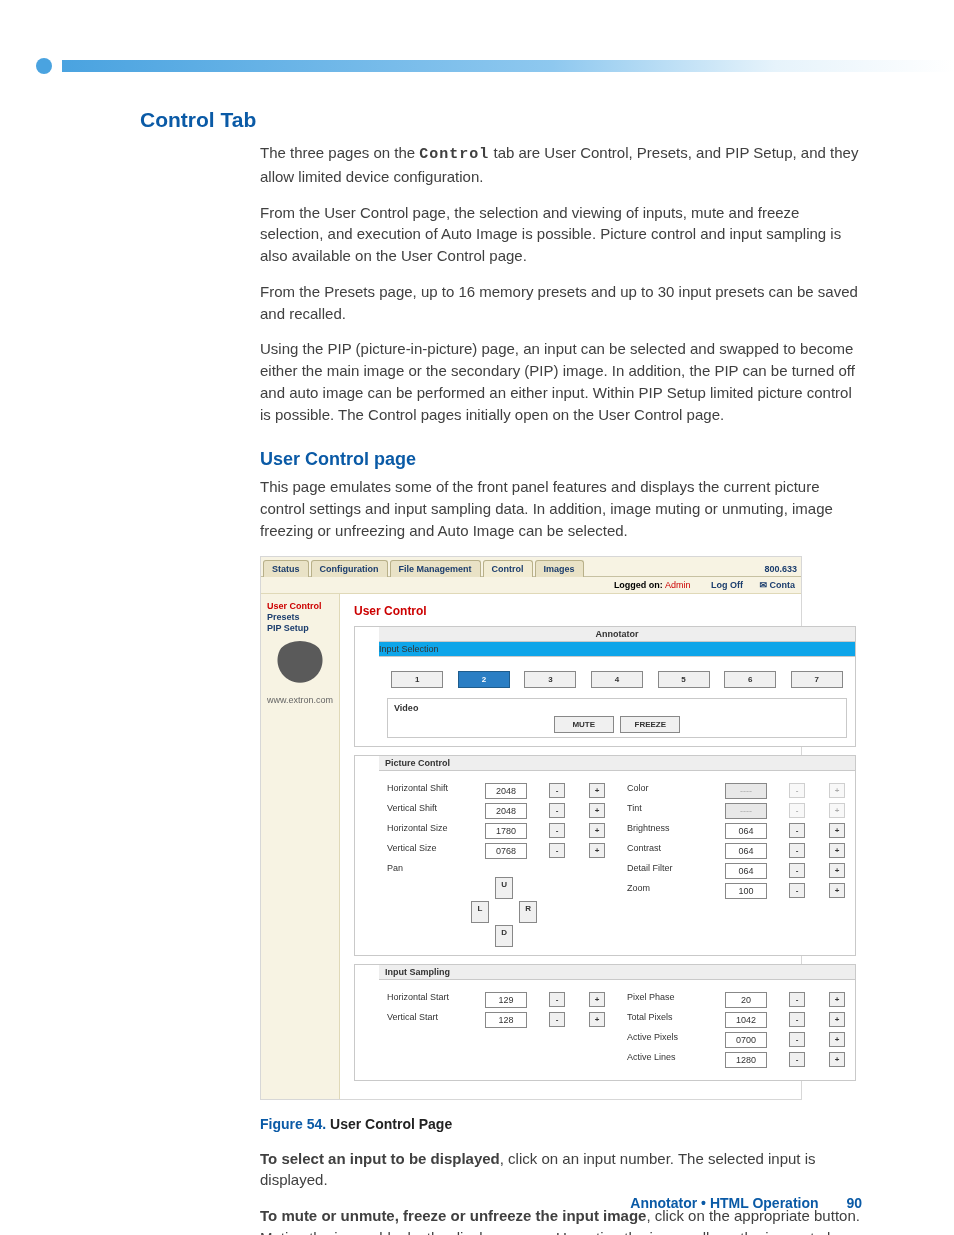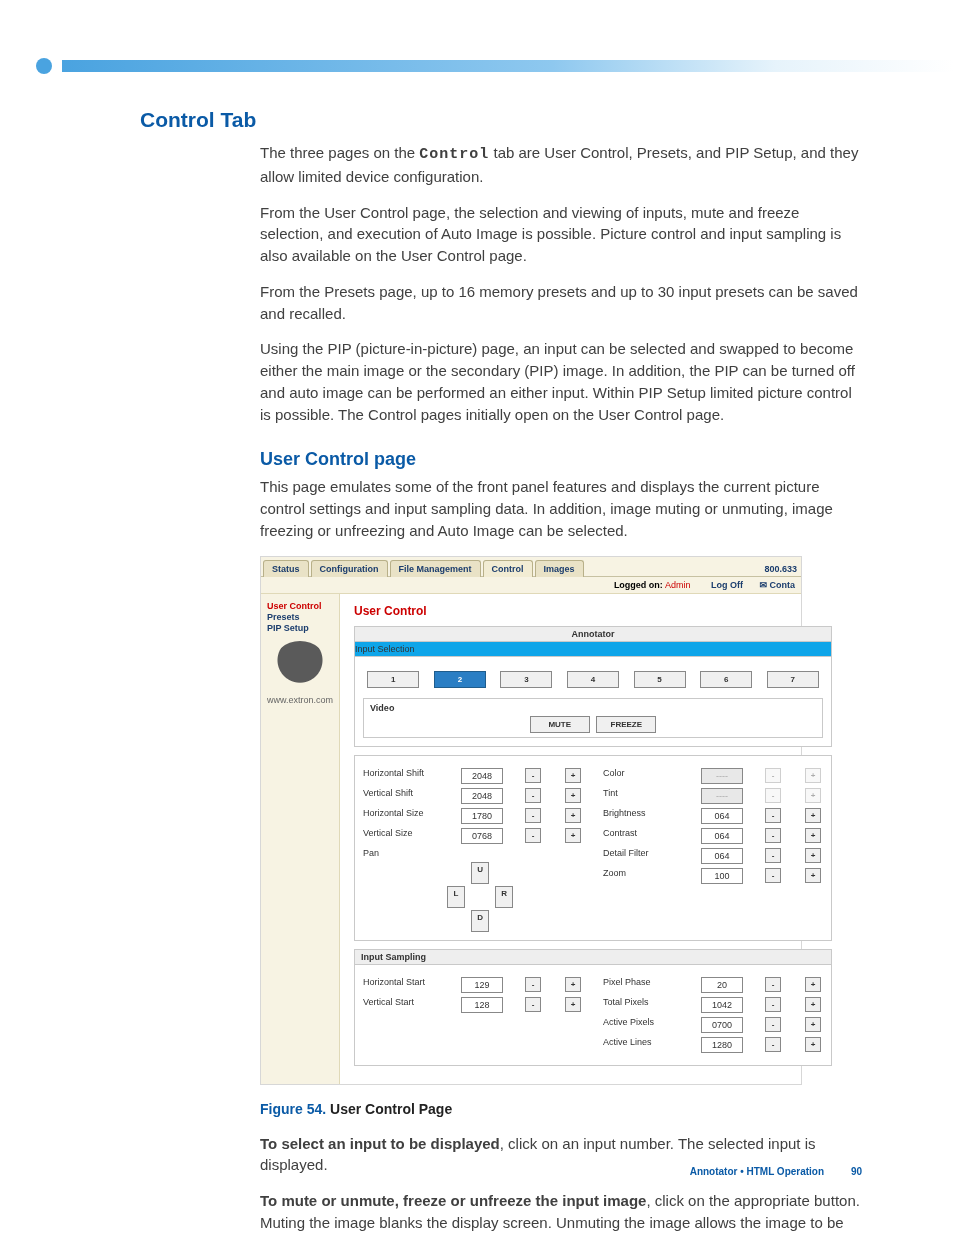--- a/index.html
+++ b/index.html
@@ -24,21 +24,21 @@
   .fig-statusbar .logoff{color:#1b3d6d;font-weight:700;margin-left:18px;}
   .fig-statusbar .conta{color:#1b3d6d;font-weight:700;margin-left:14px;}
   .fig-body{display:flex;min-height:420px;}
   .fig-side{width:110px;background:#f7f3e3;border-right:1px solid #e0d9b8;padding:6px 6px;}
   .fig-side .link{color:#1b3d6d;font-weight:700;display:block;margin:1px 0;}
   .fig-side .link.active{color:#c00;}
   .fig-side .url{color:#666;text-align:center;margin-top:6px;}
   .fig-logo{width:54px;height:48px;margin:8px auto 2px auto;background:radial-gradient(circle at 50% 40%,#5a5a5a 0 22px,transparent 23px);border-radius:50%;}
   .fig-main{flex:1;padding:10px 14px;}
   .fig-title{color:#c00;font-weight:700;font-size:12px;margin-bottom:8px;}
-  .panel{border:1px solid #c9c9c9;margin-bottom:8px;}
+  .panel{border:1px solid #c9c9c9;margin-bottom:8px;padding-left:24px;}
   .panel-title{background:#eee;text-align:center;font-weight:700;padding:2px 0;border-bottom:1px solid #c9c9c9;}
   .panel-title.left{text-align:left;padding-left:6px;}
   .panel-sub{background:#0ea5e9;text-align:left;font-weight:400;padding:2px 0;border-bottom:1px solid #c9c9c9;}
   .panel-body{padding:8px;background:#fff;}
   .btn{display:inline-block;min-width:42px;text-align:center;border:1px solid #888;background:#f0f0f0;padding:3px 4px;margin:0 2px;font-weight:700;font-size:8px;}
   .btn.wide{min-width:50px;}
   .btn.tiny{min-width:14px;padding:2px 0;}
   .btn.sel{background:#2a7ec4;color:#fff;border-color:#1f5c8c;}
   .rowflex{display:flex;gap:6px;justify-content:space-around;margin:6px 0;}
   .twocol{display:flex;gap:20px;}
@@ -46,21 +46,21 @@
   .subbox{border:1px solid #c9c9c9;padding:4px 6px;margin-top:4px;}
   .subbox .hdr{font-weight:700;margin-bottom:3px;}
   .field{display:inline-block;width:36px;text-align:center;border:1px solid #888;background:#fff;padding:2px 2px;}
   .field.dis{background:#e8e8e8;color:#aaa;}
   .ctlrow{display:flex;align-items:flex-start;margin:4px 0;gap:20px;}
   .ctlrow .lbl{width:78px;}
   .pan-grid{display:grid;grid-template-columns:22px 22px 22px;grid-template-rows:22px 22px 22px;gap:2px;margin-left:82px;}
   .figcap{margin:14px 0 16px 120px;font-size:14px;}
   .figcap .fl{color:#0a5aa6;font-weight:700;}
   .figcap .ft{font-weight:700;color:#222;}
-  .footer{position:absolute;bottom:58px;right:92px;font-size:10px;}
+  .footer{position:absolute;bottom:24px;right:92px;font-size:14px;}
   .footer .ft1{color:#0a5aa6;font-weight:700;}
   .footer .pg{color:#0a5aa6;font-weight:700;margin-left:24px;}
 </style>
 </head>
 <body>
 
 <div class="page">
   <div class="topbar"></div>
 
   <div class="content">
@@ -124,20 +124,21 @@
                   <div style="text-align:center;">
                     <span class="btn wide">MUTE</span>
                     <span class="btn wide">FREEZE</span>
                   </div>
                 </div>
               </div>
             </div>
           </div>
 
           <div class="panel">
+            <div class="panel-title left">Picture Control</div>
             <div class="panel-body">
               <div class="twocol">
                 <div>
                   <div class="ctlrow">
                       <span class="lbl">Horizontal Shift</span>
                       <span class="field">2048</span>
                       <span class="btn tiny">-</span>
                       <span class="btn tiny">+</span>
                     </div>
                   <div class="ctlrow">

